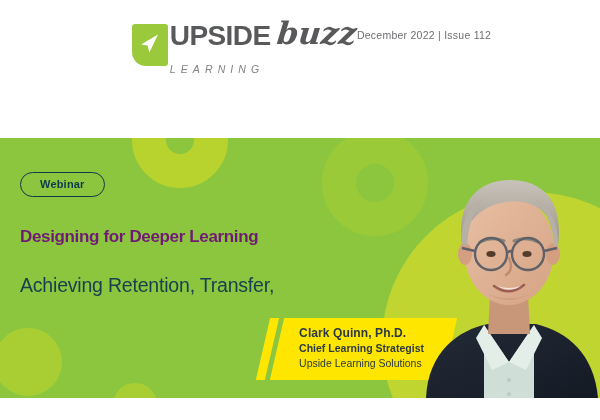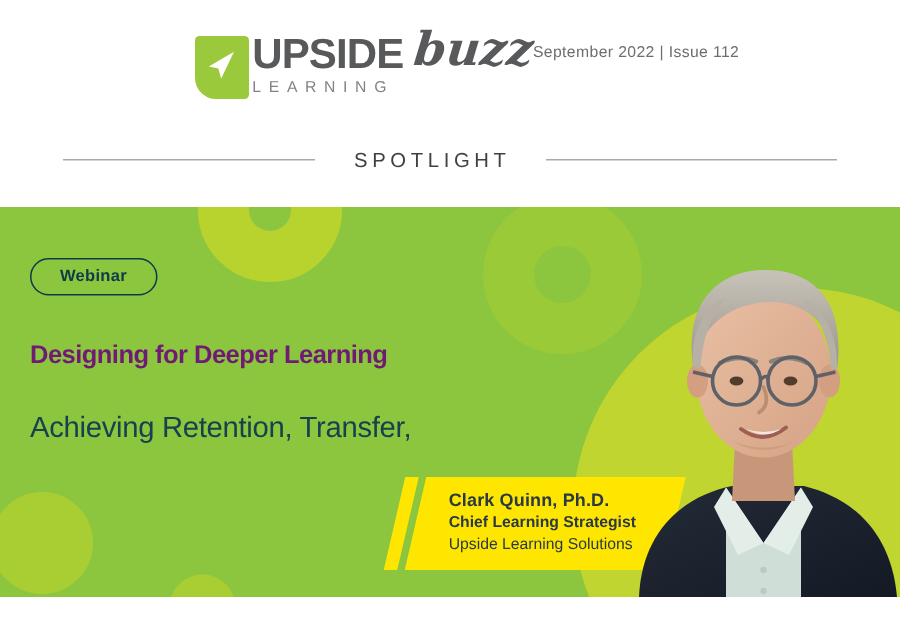--- a/index.html
+++ b/index.html
@@ -73,21 +73,22 @@
     line-height: 26px;
     font-family: "Liberation Sans", sans-serif;
   }
 
   .logo-learning {
     font-size: 10.5px;
     font-weight: normal;
     color: #808285;
     letter-spacing: 5.1px;
     line-height: 16px;
-    margin-top: 1px;
+    margin-top: 12px;
+    font-style: italic;
   }
 
   .logo-buzz {
     font-family: "DejaVu Serif", serif;
     font-style: italic;
     font-weight: bold;
     font-size: 31px;
     color: #58595B;
     line-height: 27px;
     margin-left: 7px;
@@ -264,28 +265,23 @@
         </div>
         <div class="logo-words">
           <div class="logo-stack">
             <div class="logo-upside">UPSIDE</div>
             <div class="logo-learning">LEARNING</div>
           </div>
           <div class="logo-buzz">buzz</div>
         </div>
       </div>
 
-      <div class="issue-line">September 2022 | Issue 112</div>
-    </div>
-
-    <div class="spotlight-row">
-      <div class="rule rule-left"></div>
-      <div class="spotlight-label">SPOTLIGHT</div>
-      <div class="rule rule-right"></div>
-    </div>
+      <div class="issue-line">December 2022 | Issue 112</div>
+    </div>
+
   </div>
 
   <div class="hero">
 
     <div class="hero-deco">
       <div class="blob-right"></div>
       <div class="ring ring-top"></div>
       <div class="ring ring-mid"></div>
       <div class="ring ring-bigl"></div>
       <div class="ring ring-small"></div>

